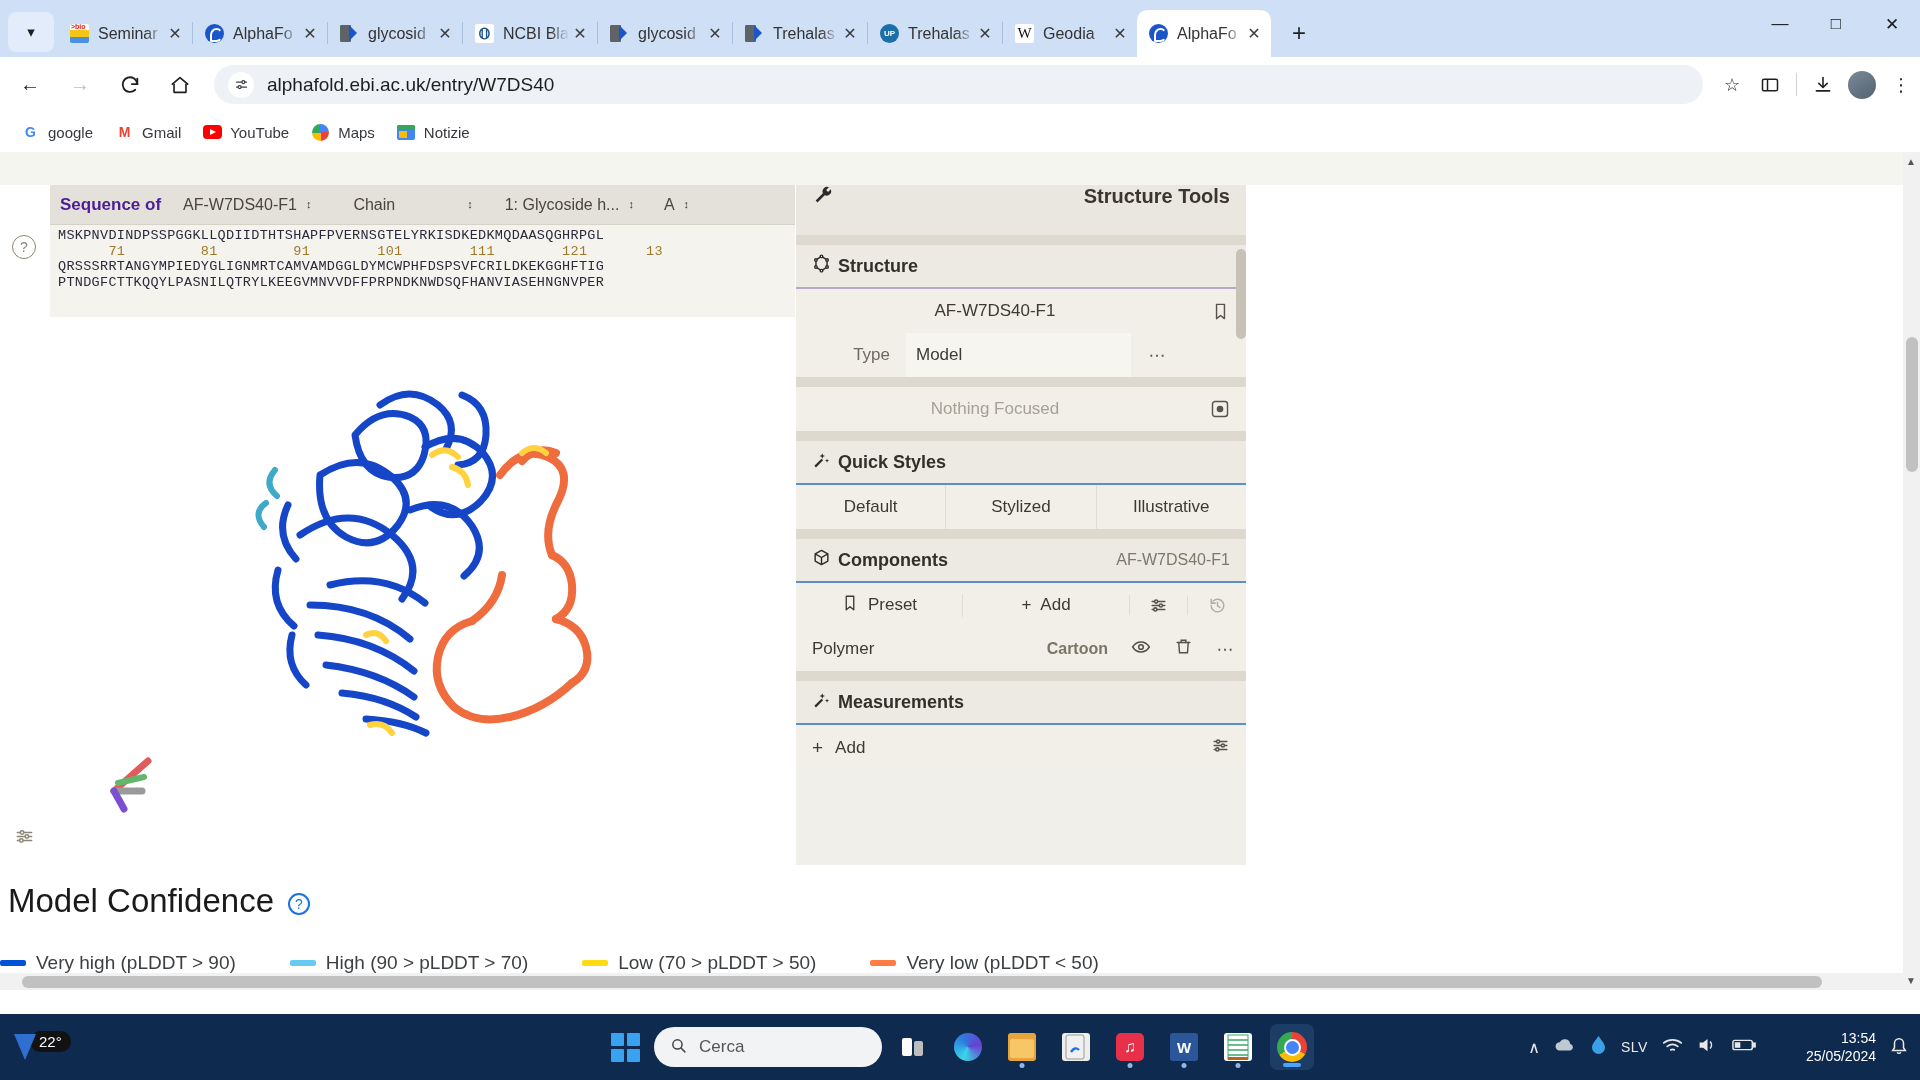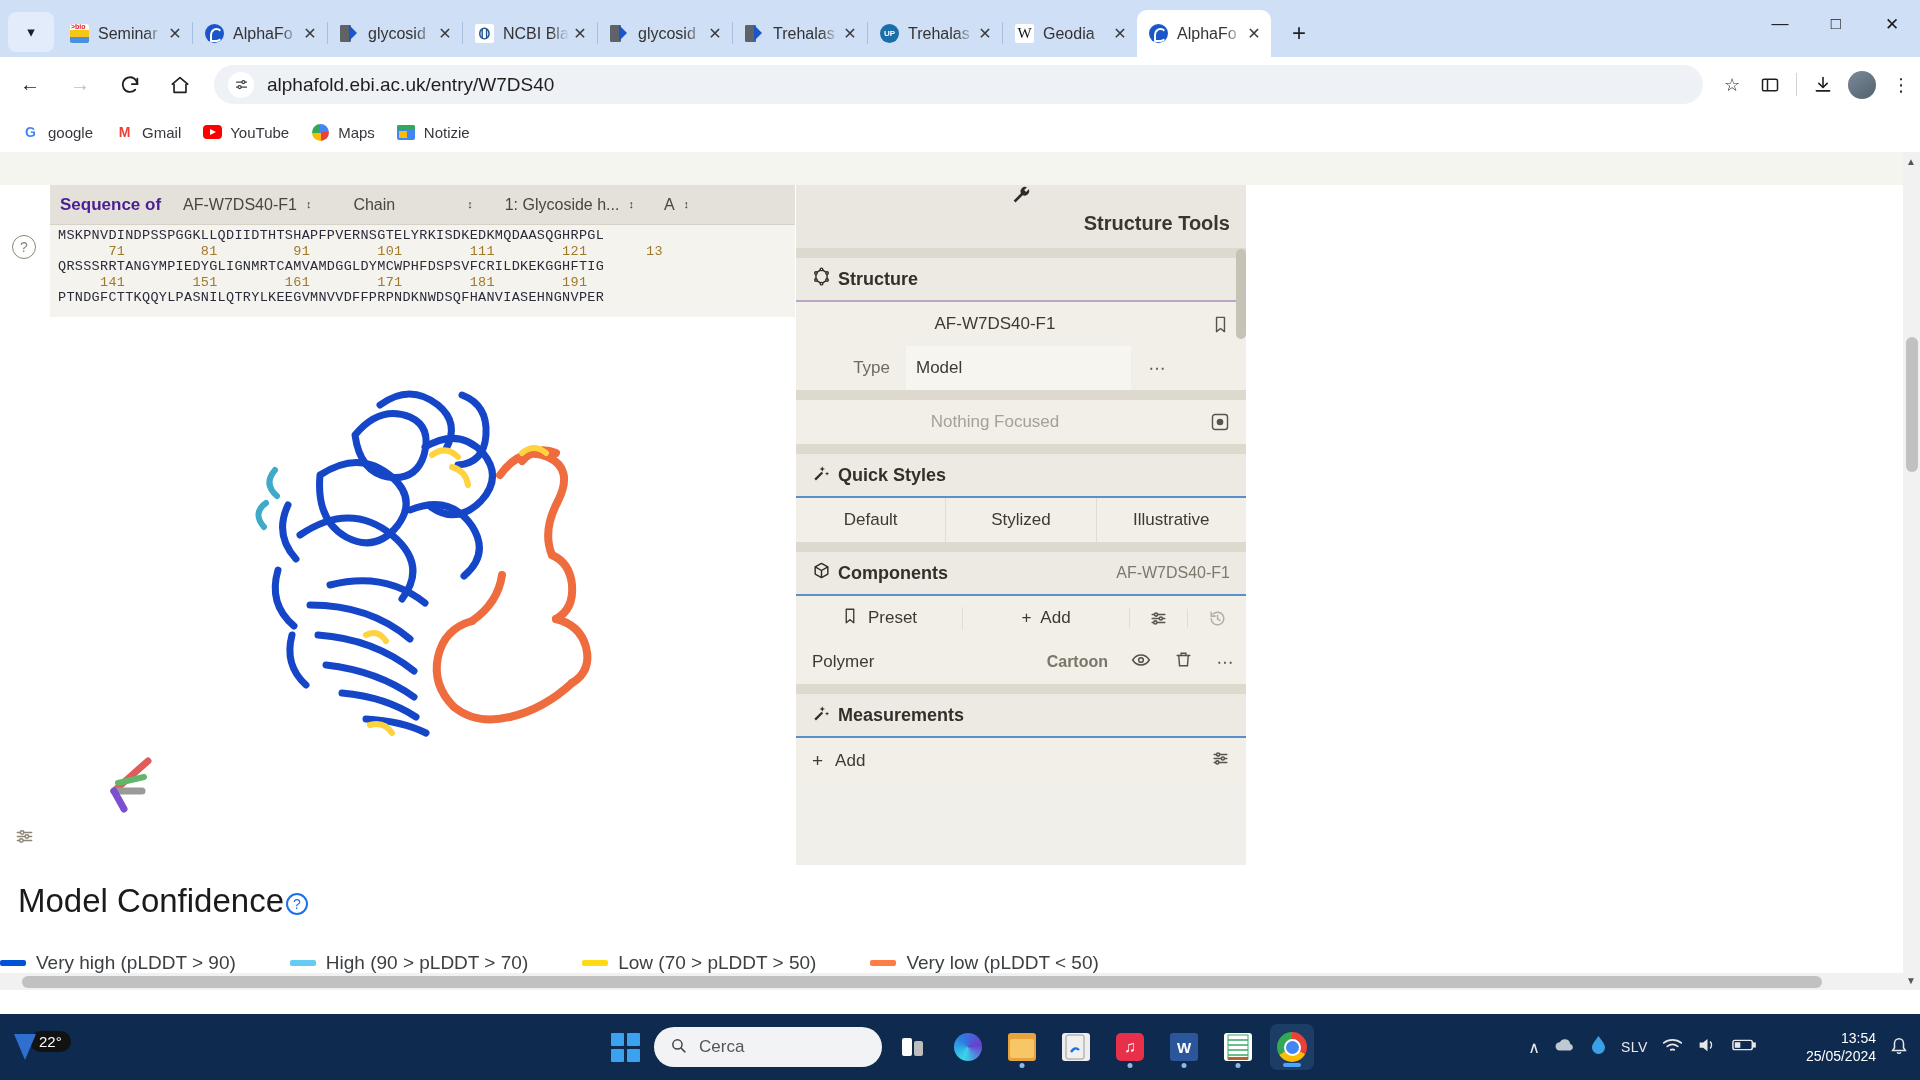--- a/index.html
+++ b/index.html
@@ -197,22 +197,22 @@
   .ms-tool-btn.dark { color: #2b2b2b; }
   .axes { position: absolute; left: 48px; bottom: 52px; width: 66px; height: 66px; }
 
   
   .rpanel {
     position: absolute; left: 795px; top: 33px; width: 451px; height: 680px;
     background: #f0efe9; border-left: 1px solid #fff;
     font-size: 17px; color: #44403a; overflow: hidden;
   }
   .rp-title {
-    height: 63px; display: flex; align-items: center;
-    padding: 0 16px; background: #e9e7e0; flex-direction: column;
+    height: 50px; display: flex; 
+    padding: 0 16px; background: #e9e7e0;
   }
   .rp-title .wrench { font-size: 20px; color: #2b2b2b; }
   .rp-title .t { margin-left: auto; font-size: 20px; font-weight: bold; color: #3a362f; }
   .rp-gap { height: 10px; background: #ddd9cf; }
   .rp-section {
     height: 44px; display: flex; align-items: center; padding: 0 16px;
     background: #eceae3; border-bottom: 2px solid #b9a7c9;
   }
   .rp-section.blue { border-bottom-color: #5b8fc9; }
   .rp-section .sicon { width: 26px; font-size: 17px; color: #2f2b25; }
@@ -263,21 +263,21 @@
   .rp-addrow .plus { padding: 0 12px 0 16px; font-size: 19px; }
   .rp-addrow .rightico { margin-left: auto; width: 52px; text-align: center; color: #59544a; }
   .rp-scroll {
     position: absolute; right: 0; top: 64px; width: 10px; height: 90px;
     background: #c7c2b6; border-radius: 5px;
   }
 
   
   .modelconf { position: absolute; left: 0; top: 730px; width: 1920px; }
   .mc-title {
-    display: flex; align-items: center; gap: 2px; padding-left: 18px;
+    display: flex; align-items: center; gap: 14px; padding-left: 8px;
     font-family: "Liberation Sans", sans-serif;
   }
   .mc-title .t { font-size: 33px; color: #1a1a1a; }
   .mc-title .q {
     width: 22px; height: 22px; border-radius: 50%; border: 2px solid #1a73e8;
     color: #1a73e8; display: flex; align-items: center; justify-content: center;
     font-size: 14px; margin-top: 6px;
   }
   .mc-legend { display: flex; gap: 54px; margin-top: 32px; font-size: 19px; color: #3c4043; }
   .mc-legend .item { display: flex; align-items: center; gap: 10px; }
@@ -543,21 +543,20 @@
             <span>A</span>
             <span class="caret">↕</span>
           </div>
           <div class="seq-help">?</div>
         </div>
 
         <div class="seq-body" id="seq-body">
             <div class="seq-row-seq">MSKPNVDINDPSSPGGKLLQDIIDTHTSHAPFPVERNSGTELYRKISDKEDKMQDAASQGHRPGL</div>
             <div class="seq-row-num">      71         81         91        101        111        121       13</div>
             <div class="seq-row-seq">QRSSSRRTANGYMPIEDYGLIGNMRTCAMVAMDGGLDYMCWPHFDSPSVFCRILDKEKGGHFTIG</div>
-            <div class="seq-row-num">     141        151        161        171        181        191</div>
             <div class="seq-row-seq">PTNDGFCTTKQQYLPASNILQTRYLKEEGVMNVVDFFPRPNDKNWDSQFHANVIASEHNGNVPER</div>
           </div>
 
         <div class="viewer">
           <svg width="700" height="430" viewBox="0 0 700 430" style="position:absolute;left:120px;top:18px;">
 
             <g stroke="#1546c8" fill="none" stroke-width="7" stroke-linecap="round" stroke-linejoin="round">
               <path d="M185 100 q25-30 55-18 q22 10 14 38 q-8 26-36 22 q-28-5-33-42z"></path>
               <path d="M150 140 q40-26 72 2 q25 22 6 48 q-22 28-52 12 q-30-17-26-62z"></path>
               <path d="M210 70 q30-22 58 0 q22 18 8 44"></path>

